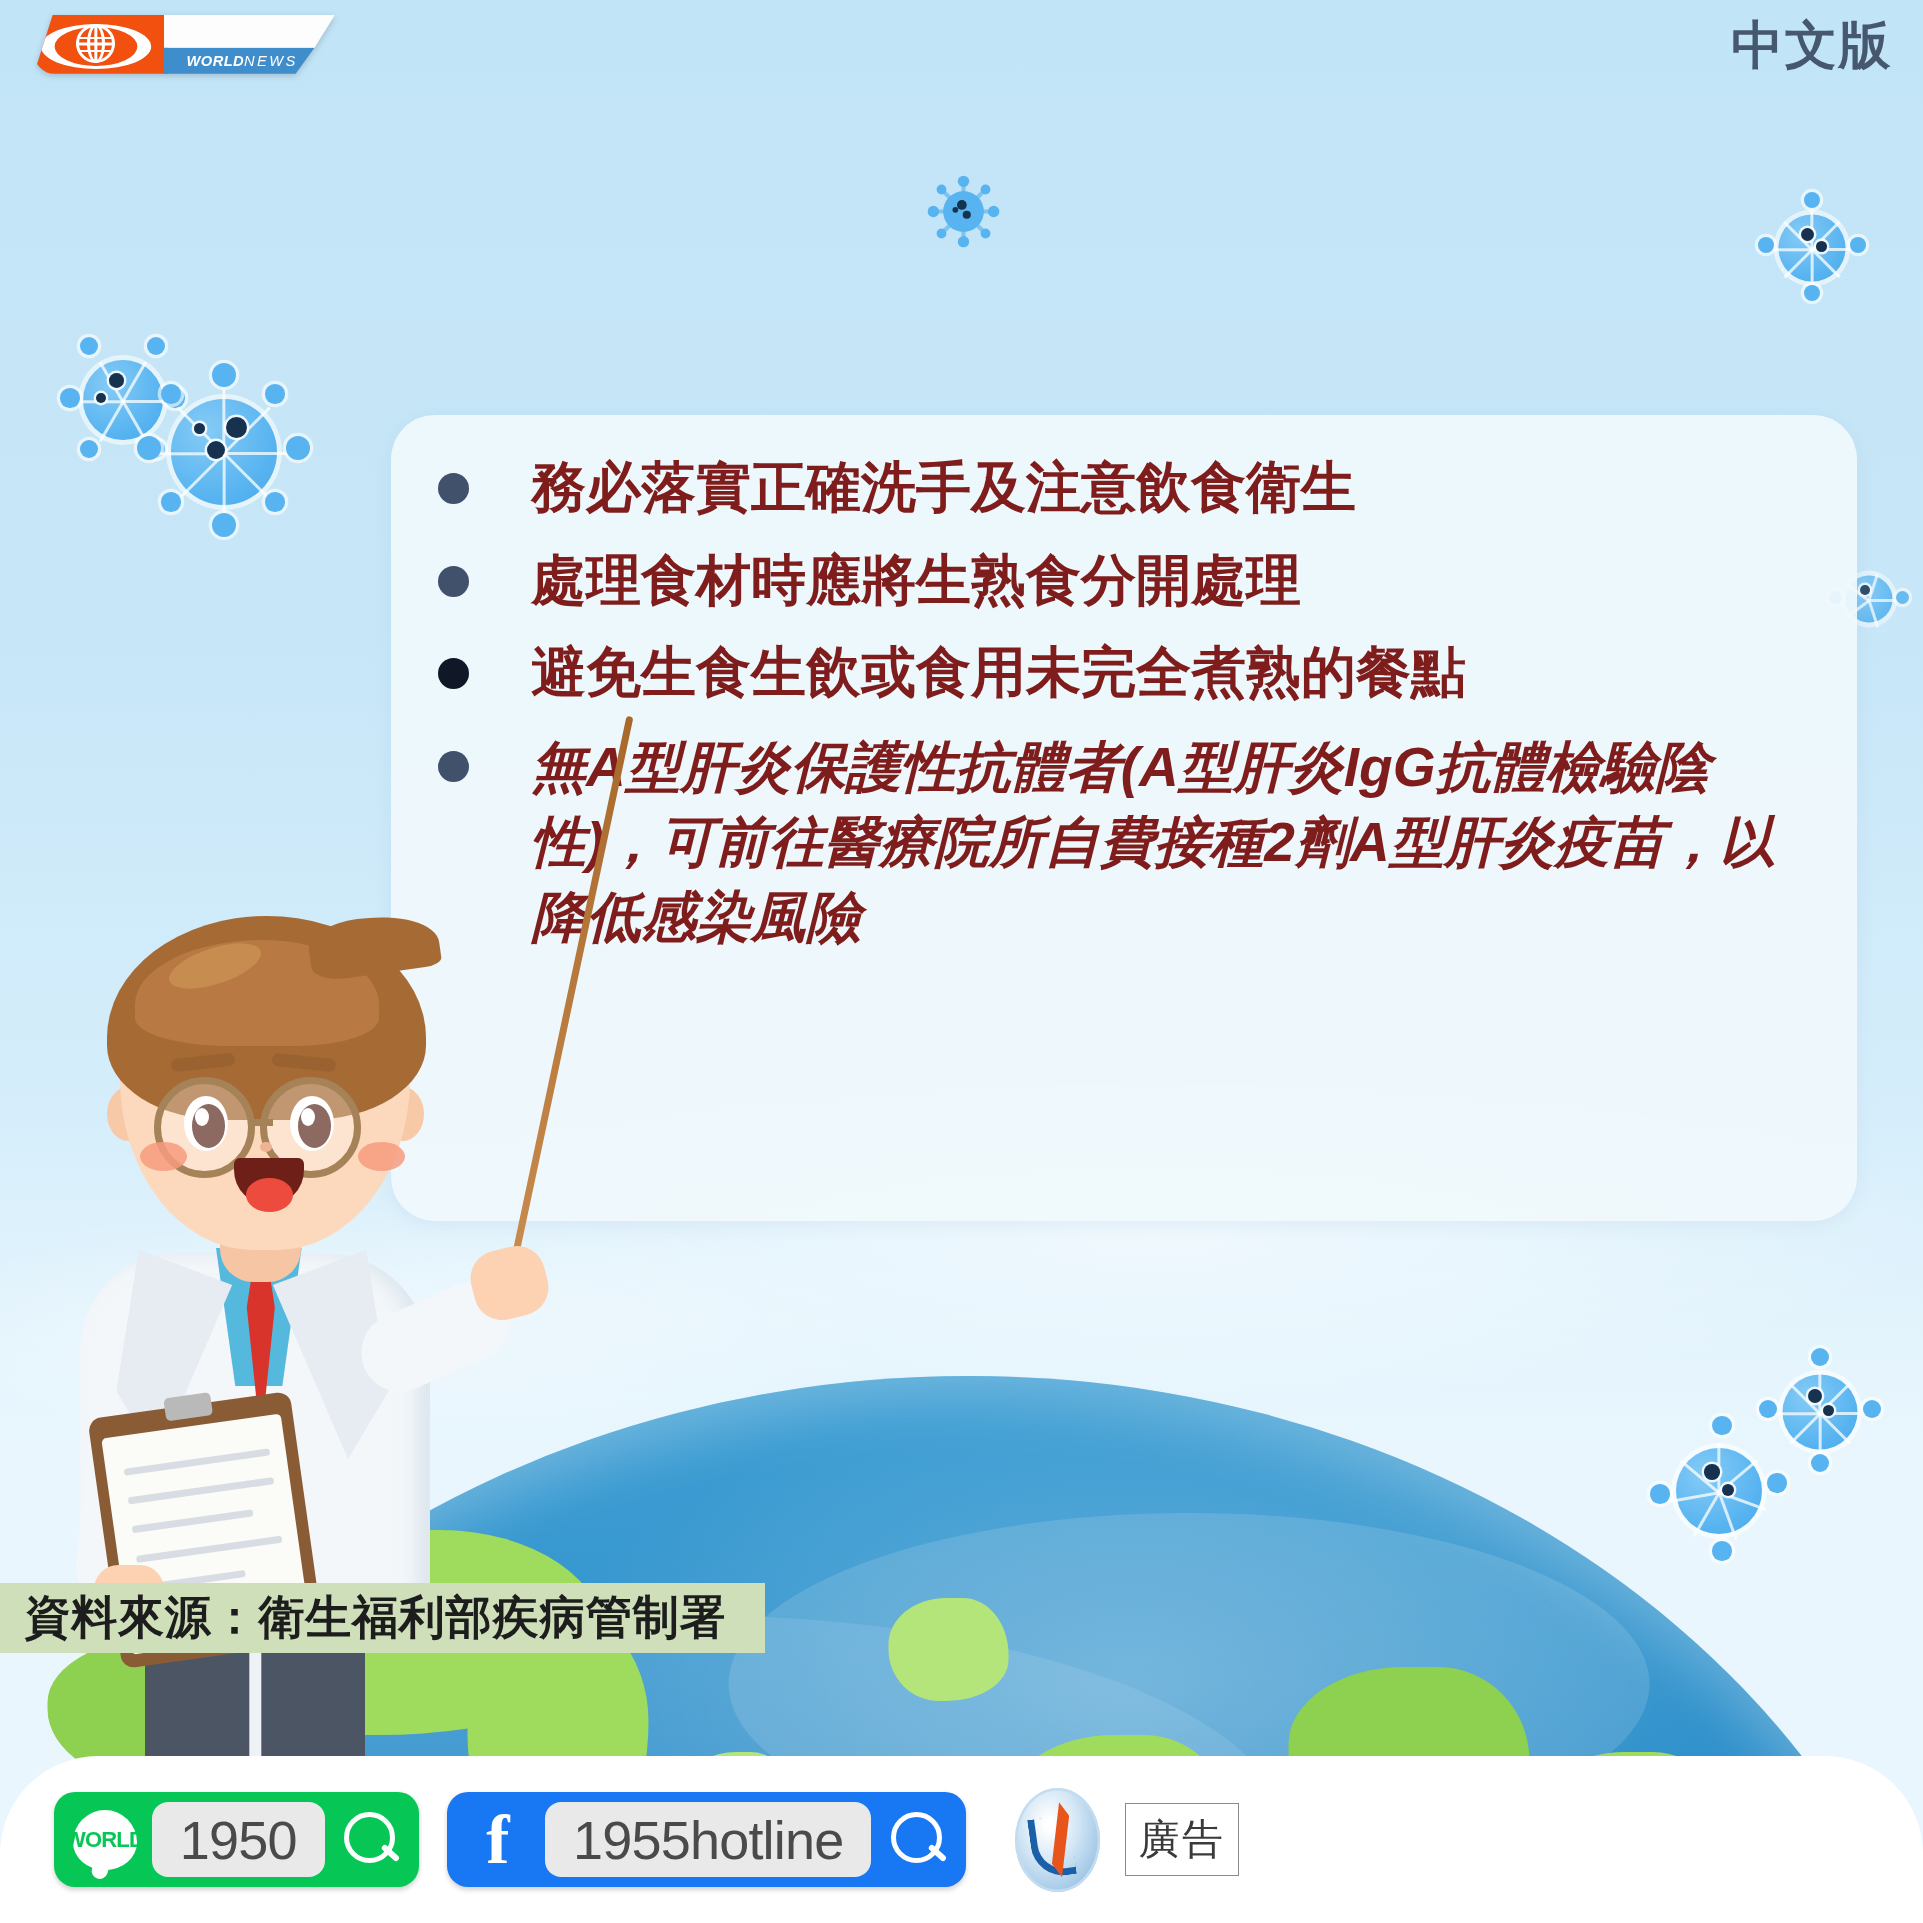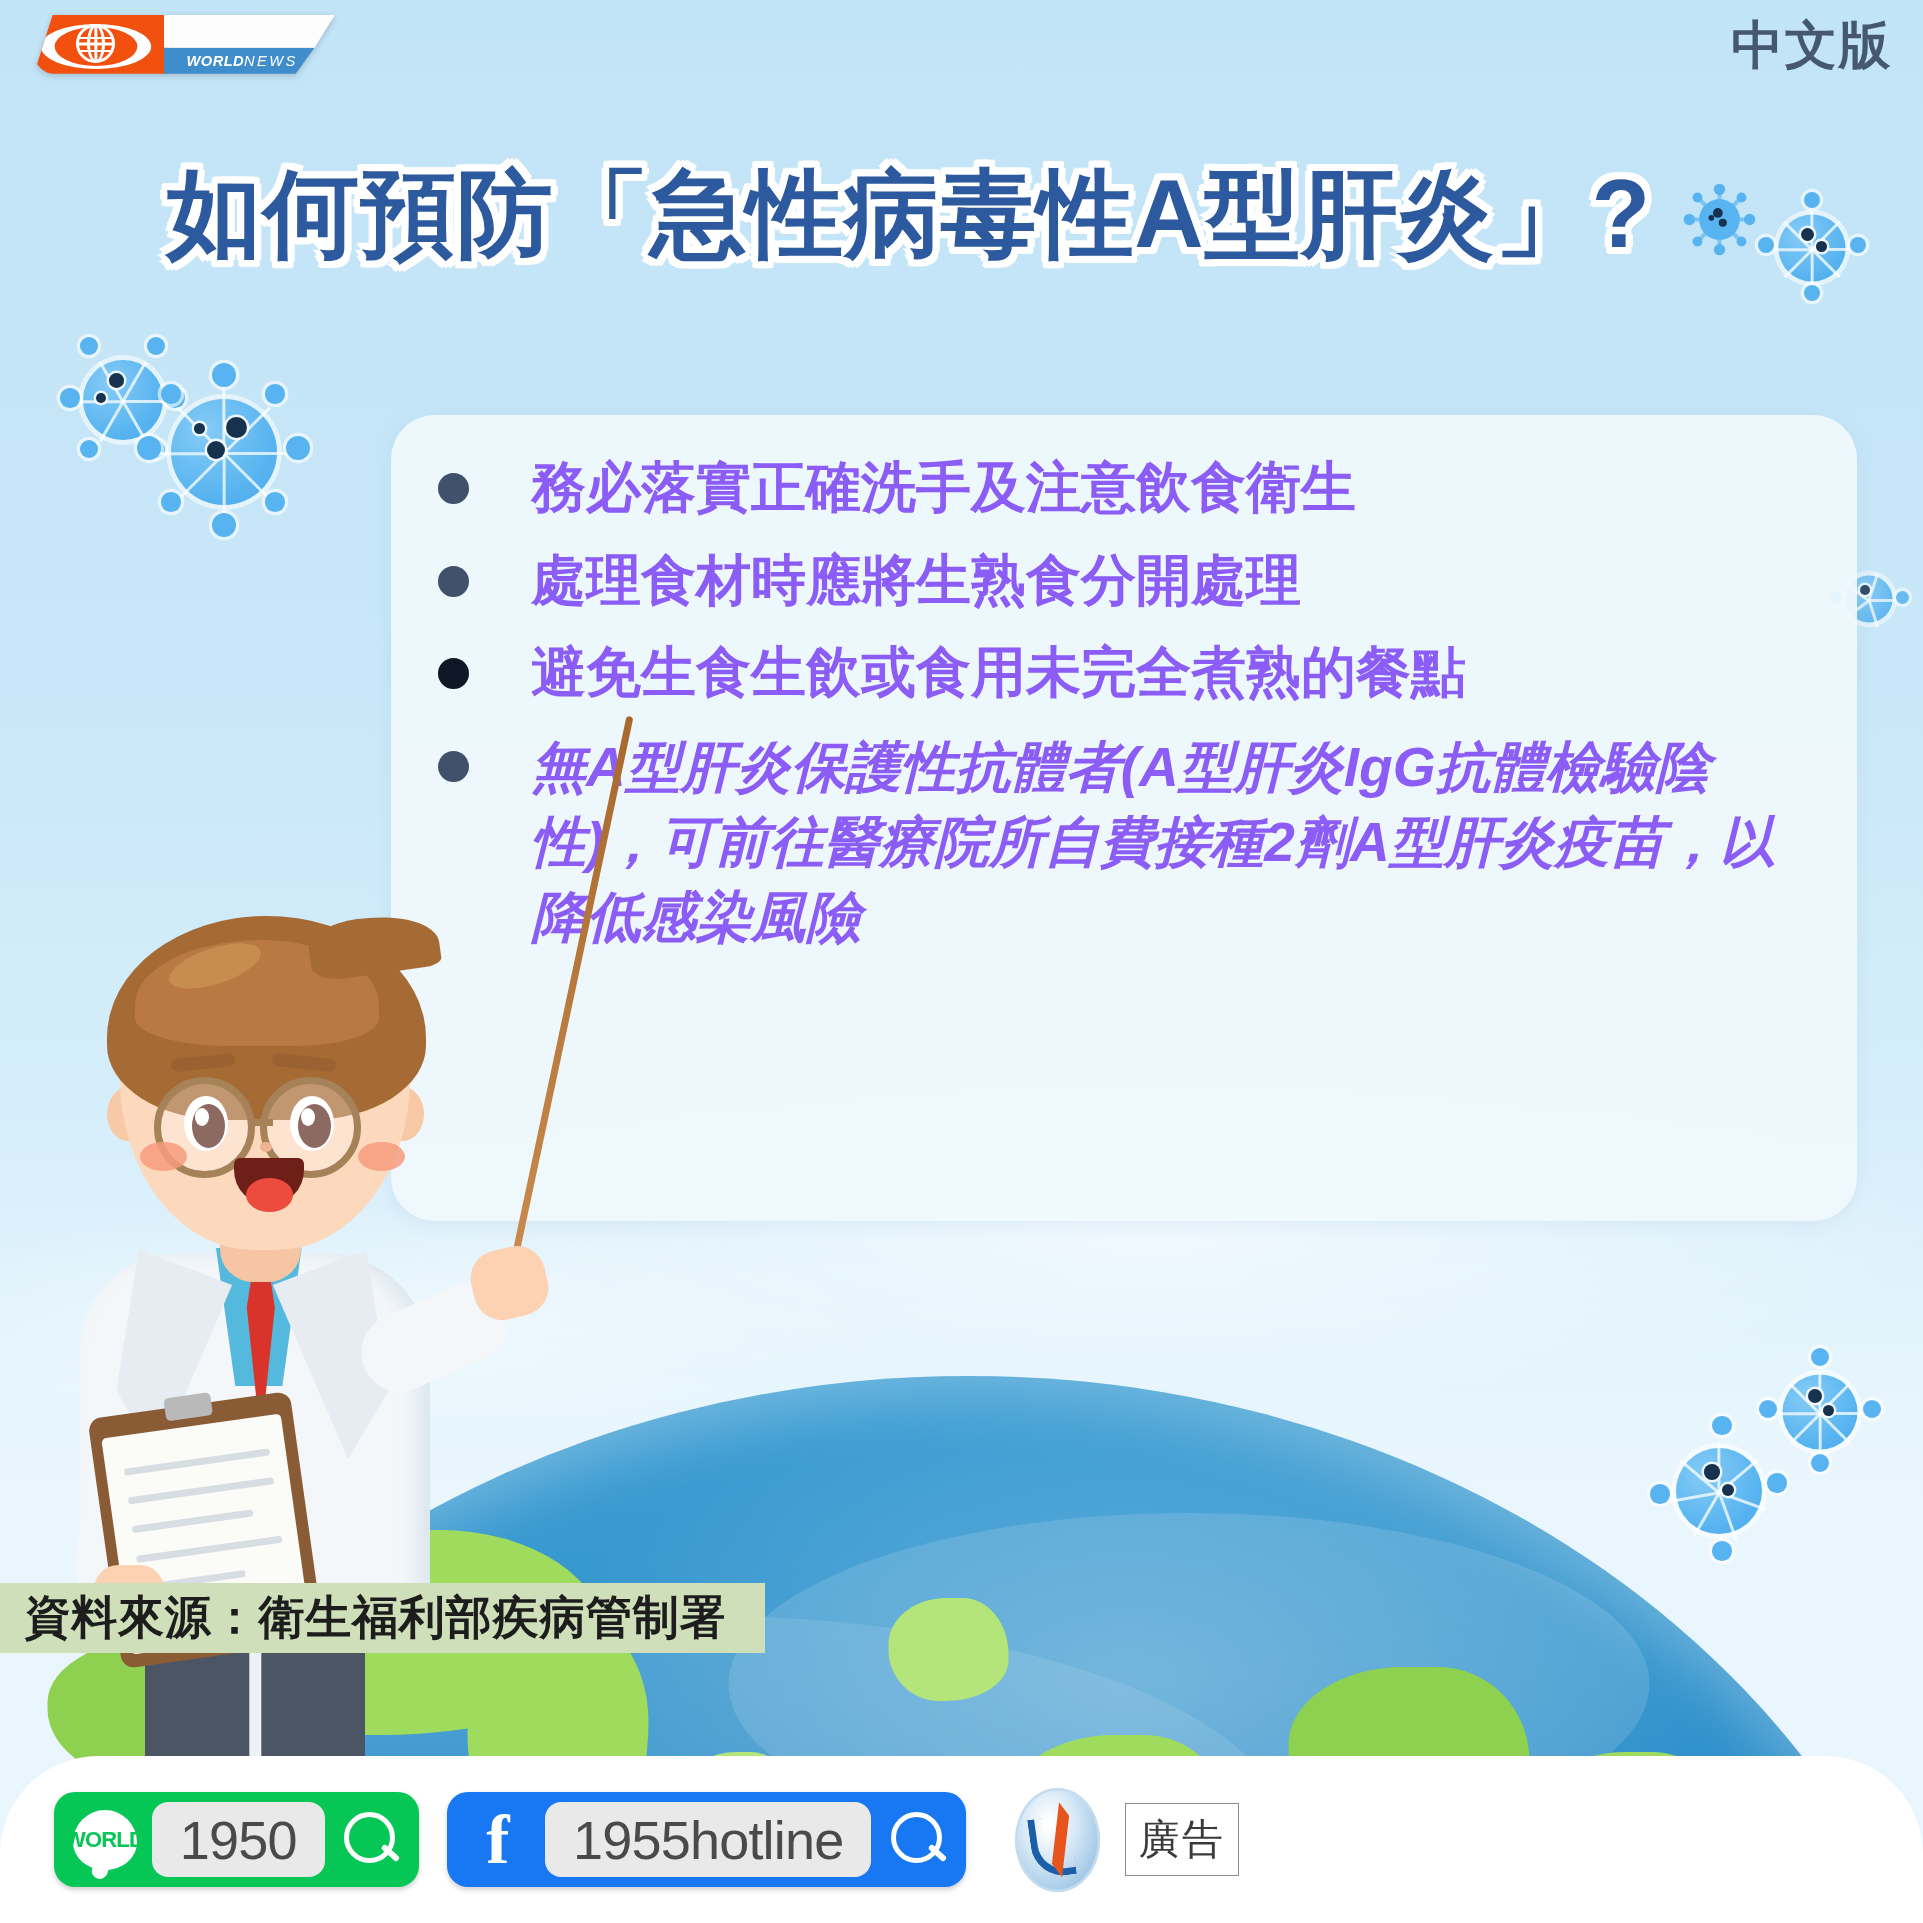--- a/index.html
+++ b/index.html
@@ -145,21 +145,21 @@
   .bullets { position:absolute; left:47px; top:37px; right:29px; }
   .bullet { display:flex; align-items:flex-start; margin-bottom:21px; }
   .bullet:last-child { margin-bottom:0; }
   .bullet .dot {
     flex:0 0 auto;
     width:31px; height:31px; border-radius:50%;
     background:#41506b; margin-top:21px; margin-right:62px;
   }
   .bullet.strong .dot { background:#101726; }
   .bullet .txt {
-    font-size:55px; font-weight:bold; color:#8b5cf6;
+    font-size:55px; font-weight:bold; color:#7f1d1d;
     line-height:1.30; letter-spacing:0px;
   }
   .bullet.multi .txt { line-height:1.37;font-style:italic; }
 
   
   .doctor { position:absolute; left:16.3px; top:883px; width:537px; height:855px; }
   .d-lab {
     position:absolute; left:64px; top:370px; width:350px; height:383px;
     background:#f4f7fa; border-radius:98px 106px 24.4px 24.4px;
     box-shadow:inset -13px 0 18px rgba(200,215,228,.5);
@@ -516,21 +516,20 @@
   </div>
   <div class="wn-white"></div>
   <div class="wn-blue">
     <span><b>WORLD</b><i class="sp" style="font-style:italic;">NEWS</i></span>
   </div>
 </div>
 
 <div class="lang">中文版</div>
 
 <div class="title">
-  <span>如何預防「急性病毒性A型肝炎」?</span>
   <span class="title-virus">
     <svg width="75" height="75" viewBox="0 0 92 92">
       <g stroke="#7cc4f2" stroke-width="5" stroke-linecap="round">
         <line x1="46" y1="46" x2="46" y2="10"></line>
           <line x1="46" y1="46" x2="46" y2="82"></line>
         <line x1="46" y1="46" x2="10" y2="46"></line>
           <line x1="46" y1="46" x2="82" y2="46"></line>
         <line x1="46" y1="46" x2="20" y2="20"></line>
           <line x1="46" y1="46" x2="72" y2="20"></line>
         <line x1="46" y1="46" x2="20" y2="72"></line>

